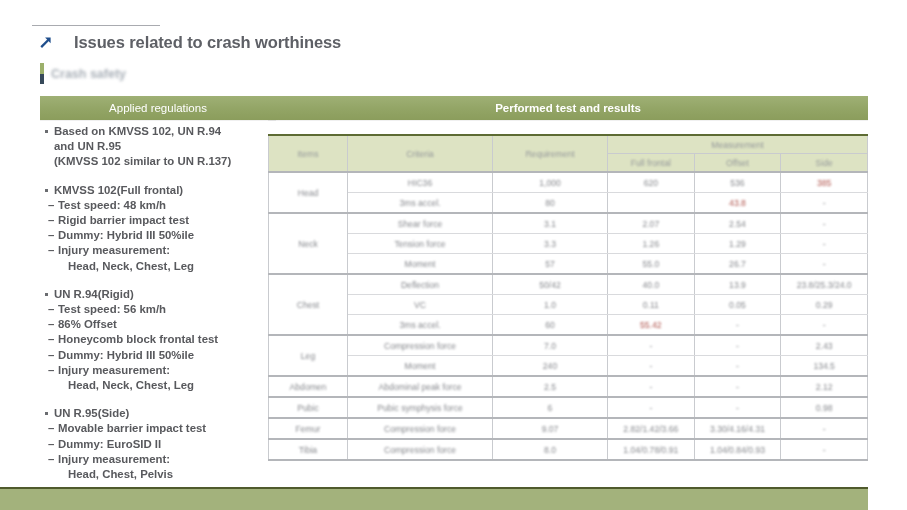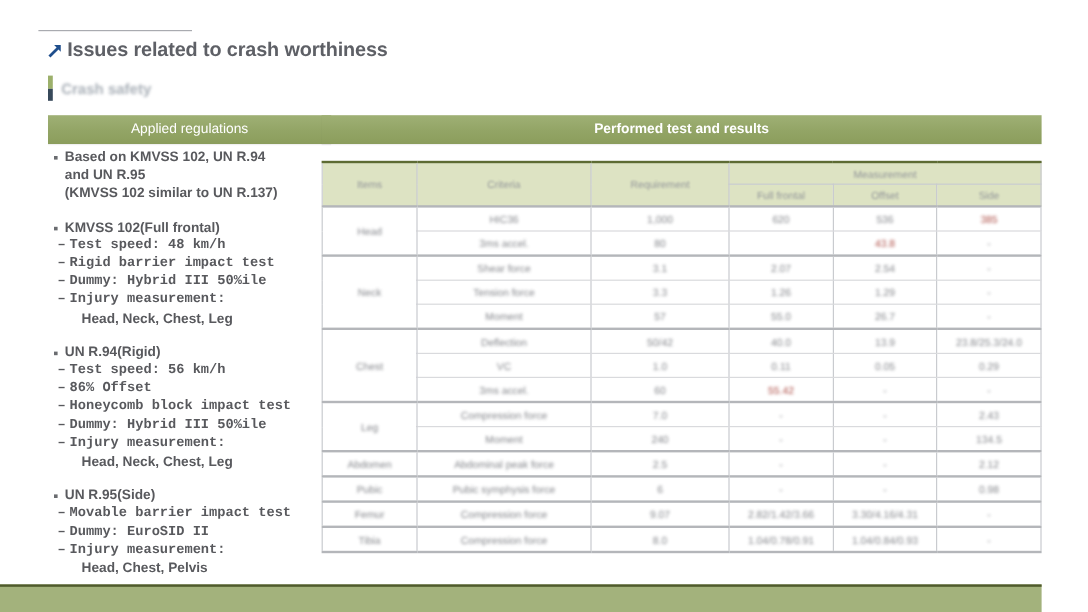--- a/index.html
+++ b/index.html
@@ -15,21 +15,21 @@
 
   
   .top-rule{
     position:absolute;left:32px;top:25px;width:128px;height:1px;
     background:#a9abb0;
   }
 
   
   .title-row{
     position:absolute;left:38px;top:33px;
-    display:flex;align-items:center;gap:2px;
+    display:flex;align-items:center;gap:20px;
   }
   .arrow-icon{
     width:16px;height:16px;display:block;flex:0 0 auto;
   }
   .title-text{
     font-size:16.5px;font-weight:bold;color:#5e6066;
     letter-spacing:-0.1px;white-space:nowrap;
   }
 
   
@@ -63,21 +63,21 @@
   .left-col{
     position:absolute;left:44px;top:124px;width:232px;
     font-size:11.4px;color:#58595d;font-weight:bold;line-height:15.2px;
   }
   .blk{margin-bottom:13px;}
   .b1{position:relative;padding-left:10px;}
   .b1::before{
     content:"";position:absolute;left:1px;top:6px;width:3px;height:3px;
     background:#6a6c70;
   }
-  .b2{padding-left:14px;position:relative;font-family:Liberation Mono, monospace;}
+  .b2{padding-left:14px;position:relative;}
   .b2::before{
     content:"–";position:absolute;left:4px;top:0;color:#58595d;
   }
   .b3{padding-left:24px;}
 
   
   .tbl-wrap{position:absolute;left:268px;top:134px;width:600px;}
   table.t{
     border-collapse:collapse;width:600px;
     table-layout:fixed;
@@ -160,21 +160,21 @@
         <div class="b2">Test speed: 48 km/h</div>
         <div class="b2">Rigid barrier impact test</div>
         <div class="b2">Dummy: Hybrid III 50%ile</div>
         <div class="b2">Injury measurement:</div>
         <div class="b3">Head, Neck, Chest, Leg</div>
       </div>
       <div class="blk">
         <div class="b1">UN R.94(Rigid)</div>
         <div class="b2">Test speed: 56 km/h</div>
         <div class="b2">86% Offset</div>
-        <div class="b2">Honeycomb block impact test</div>
+        <div class="b2">Honeycomb block frontal test</div>
         <div class="b2">Dummy: Hybrid III 50%ile</div>
         <div class="b2">Injury measurement:</div>
         <div class="b3">Head, Neck, Chest, Leg</div>
       </div>
       <div class="blk">
         <div class="b1">UN R.95(Side)</div>
         <div class="b2">Movable barrier impact test</div>
         <div class="b2">Dummy: EuroSID II</div>
         <div class="b2">Injury measurement:</div>
         <div class="b3">Head, Chest, Pelvis</div>

